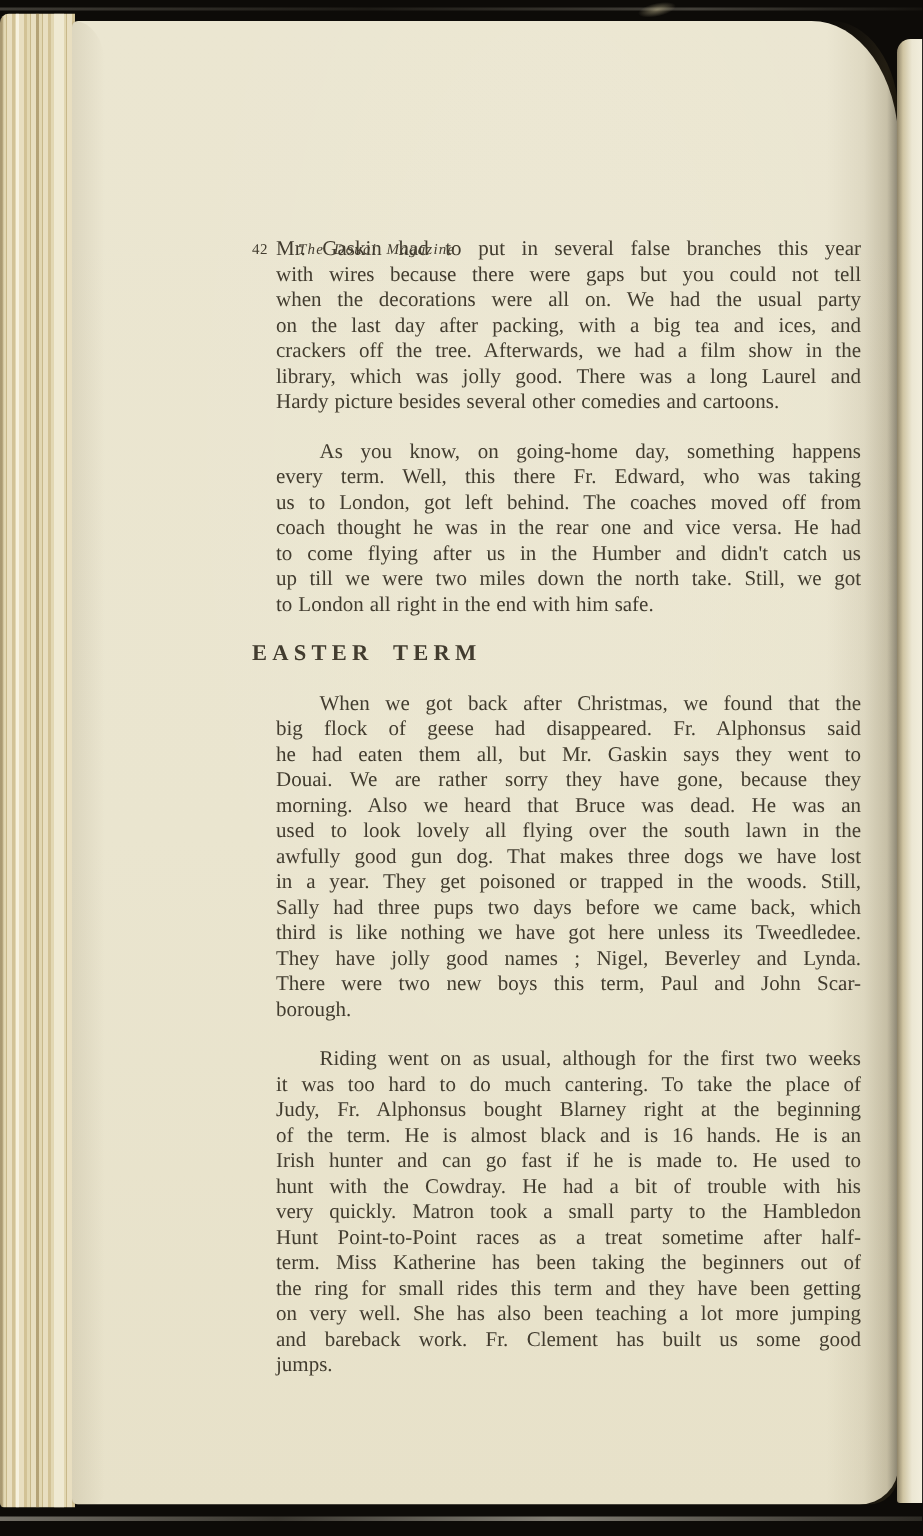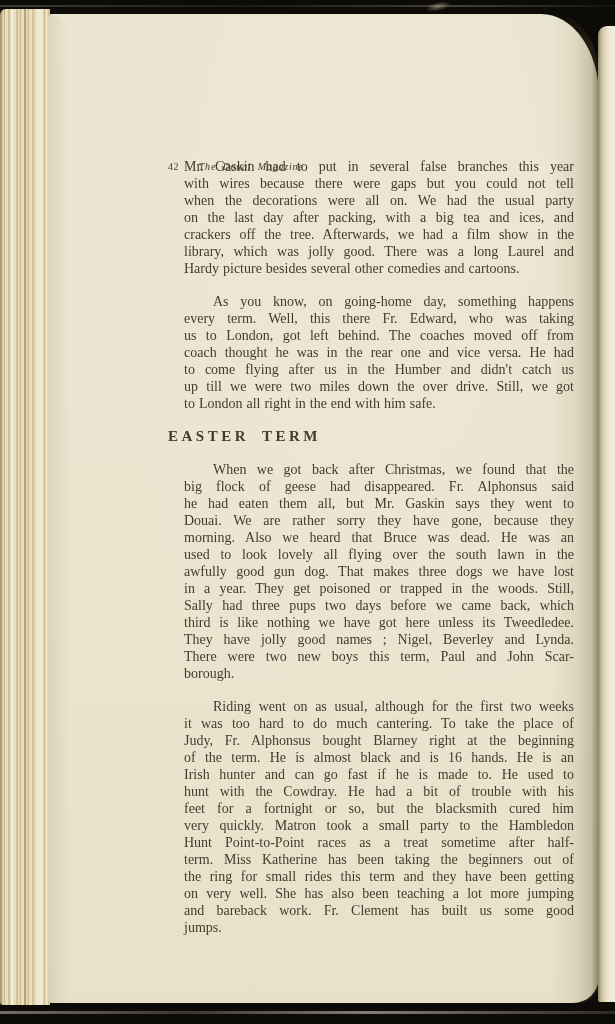--- a/index.html
+++ b/index.html
@@ -121,21 +121,21 @@
             <div class="line">crackers off the tree. Afterwards, we had a film show in the</div>
             <div class="line">library, which was jolly good. There was a long Laurel and</div>
             <div class="line last">Hardy picture besides several other comedies and cartoons.</div>
           </div>
           <div class="para">
             <div class="line first">As you know, on going-home day, something happens</div>
             <div class="line">every term. Well, this there Fr. Edward, who was taking</div>
             <div class="line">us to London, got left behind. The coaches moved off from</div>
             <div class="line">coach thought he was in the rear one and vice versa. He had</div>
             <div class="line">to come flying after us in the Humber and didn't catch us</div>
-            <div class="line">up till we were two miles down the over drive. Still, we got</div>
+            <div class="line">up till we were two miles down the north take. Still, we got</div>
             <div class="line last">to London all right in the end with him safe.</div>
           </div>
           <div class="section-heading">EASTER TERM</div>
           <div class="para">
             <div class="line first">When we got back after Christmas, we found that the</div>
             <div class="line">big flock of geese had disappeared. Fr. Alphonsus said</div>
             <div class="line">he had eaten them all, but Mr. Gaskin says they went to</div>
             <div class="line">Douai. We are rather sorry they have gone, because they</div>
             <div class="line">morning. Also we heard that Bruce was dead. He was an</div>
             <div class="line">used to look lovely all flying over the south lawn in the</div>
@@ -147,21 +147,20 @@
             <div class="line">There were two new boys this term, Paul and John Scar-</div>
             <div class="line last">borough.</div>
           </div>
           <div class="para">
             <div class="line first">Riding went on as usual, although for the first two weeks</div>
             <div class="line">it was too hard to do much cantering. To take the place of</div>
             <div class="line">Judy, Fr. Alphonsus bought Blarney right at the beginning</div>
             <div class="line">of the term. He is almost black and is 16 hands. He is an</div>
             <div class="line">Irish hunter and can go fast if he is made to. He used to</div>
             <div class="line">hunt with the Cowdray. He had a bit of trouble with his</div>
-            <div class="line">feet for a fortnight or so, but the blacksmith cured him</div>
             <div class="line">very quickly. Matron took a small party to the Hambledon</div>
             <div class="line">Hunt Point-to-Point races as a treat sometime after half-</div>
             <div class="line">term. Miss Katherine has been taking the beginners out of</div>
             <div class="line">the ring for small rides this term and they have been getting</div>
             <div class="line">on very well. She has also been teaching a lot more jumping</div>
             <div class="line">and bareback work. Fr. Clement has built us some good</div>
             <div class="line last">jumps.</div>
           </div>
         </main>
     </div>

